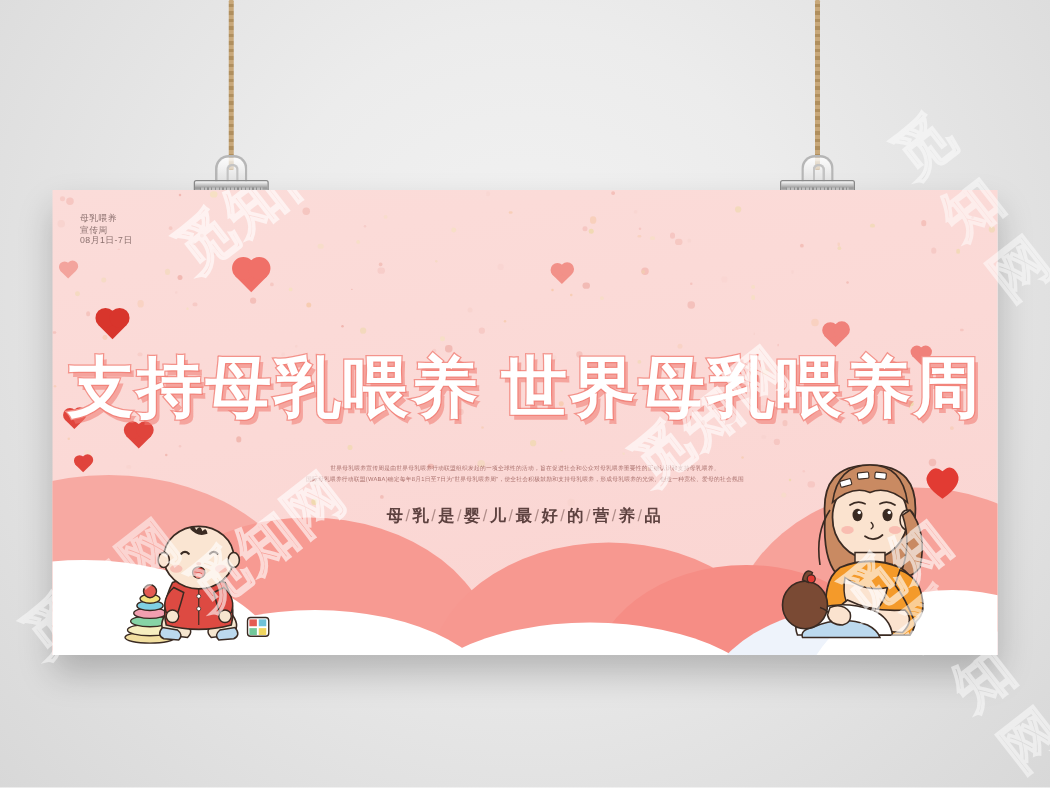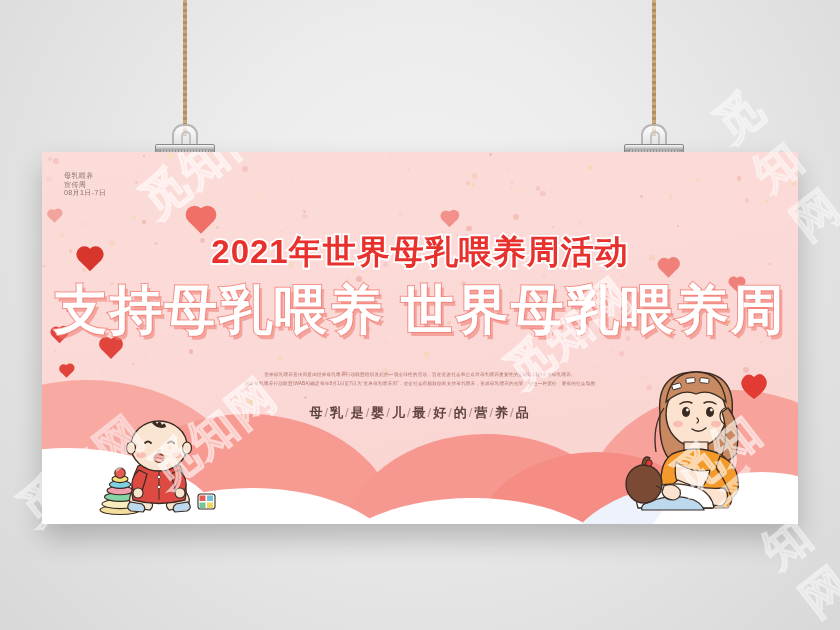--- a/index.html
+++ b/index.html
@@ -447,23 +447,20 @@
 
       <path d="M44 124 q10 -4 16 4 q2 8 -6 10 q-10 0 -12 -8z" fill="#fbe3cf" stroke="#3a2a22" stroke-width="1.2"></path>
     </svg>
   </div>
 
   <div class="corner-note">母乳喂养
 宣传周
 08月1日-7日</div>
 
 
-  <div class="title-red">
-    <span class="inner">2021年世界母乳喂养周活动</span>
-  </div>
 
   <div class="headline">支持母乳喂养 世界母乳喂养周</div>
 
 
   <div class="para">
     <div>世界母乳喂养宣传周是由世界母乳喂养行动联盟组织发起的一项全球性的活动，旨在促进社会和公众对母乳喂养重要性的正确认识和支持母乳喂养。</div>
     <div>国际母乳喂养行动联盟(WABA)确定每年8月1日至7日为“世界母乳喂养周”，使全社会积极鼓励和支持母乳喂养，形成母乳喂养的光荣、创造一种宽松、爱母的社会氛围</div>
   </div>
 
   <div class="slogan" id="slogan-line"><span>母</span><span class="sl">/</span><span>乳</span><span class="sl">/</span><span>是</span><span class="sl">/</span><span>婴</span><span class="sl">/</span><span>儿</span><span class="sl">/</span><span>最</span><span class="sl">/</span><span>好</span><span class="sl">/</span><span>的</span><span class="sl">/</span><span>营</span><span class="sl">/</span><span>养</span><span class="sl">/</span><span>品</span></div>

